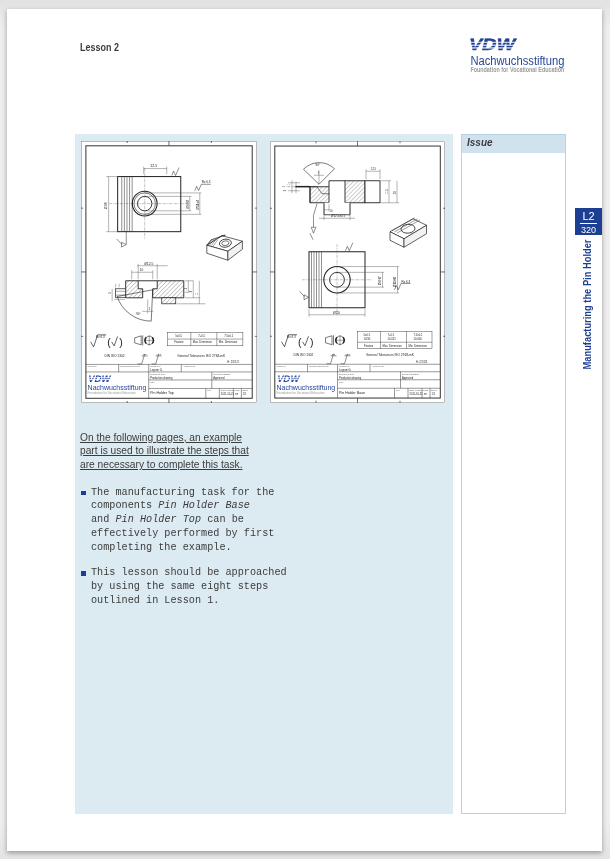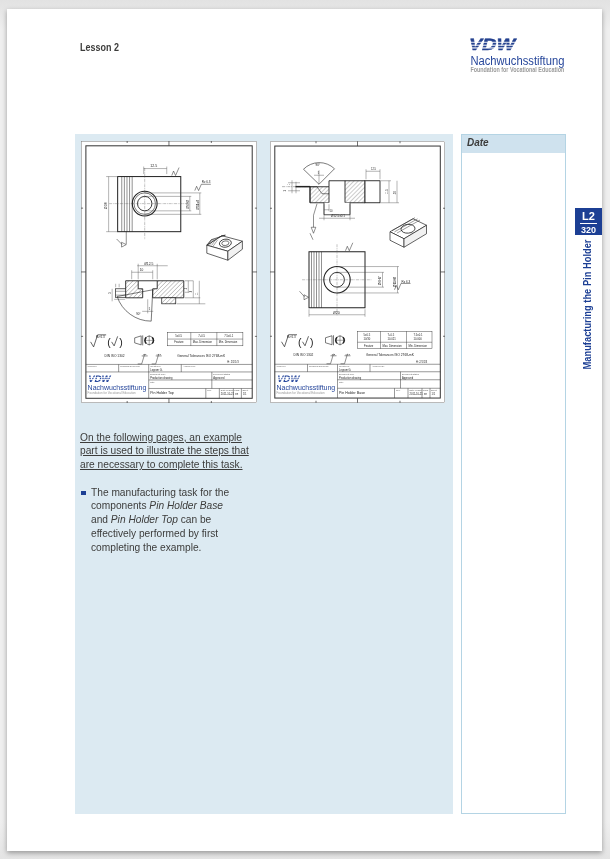--- a/index.html
+++ b/index.html
@@ -3,26 +3,26 @@
 <meta charset="utf-8">
 <style>
 html,body{margin:0;padding:0;}
 body{width:610px;height:859px;background:#e6e6e6;font-family:"Liberation Sans",sans-serif;position:relative;overflow:hidden;}
 .bgside{position:absolute;left:0;top:0;width:610px;height:859px;background:linear-gradient(180deg,#e2e2e2 0px,#efefef 30px,#efefef 820px,#e4e4e4 859px);}
 .page{position:absolute;left:7px;top:9px;width:595px;height:842px;background:#ffffff;box-shadow:0 2px 5px rgba(0,0,0,0.35);}
 .lesson{position:absolute;left:80px;top:41.5px;font-size:11.5px;font-weight:bold;color:#3c3c3b;transform:scale(0.78,0.93);transform-origin:0 0;}
 .panel{position:absolute;left:75px;top:134px;width:378px;height:680px;background:#dceaf2;}
 .notes{position:absolute;left:461px;top:134px;width:105px;height:680px;background:#ffffff;border:1px solid #b4d4e4;box-sizing:border-box;}
 .notes-head{height:16px;background:#cfe2ee;font-size:10px;font-style:italic;color:#3c3c3b;padding:2px 0 0 5px;font-weight:bold;}
-.badge{position:absolute;left:575px;top:208px;width:27px;height:27px;background:#1c3f94;color:#fff;text-align:center;font-weight:bold;}
+.badge{position:absolute;left:575px;top:208px;width:27px;height:27px;background:#1c3f94;color:#fff;text-align:center;font-weight:normal;}
 .badge .l2{font-size:11px;line-height:12px;padding-top:2px;}
 .badge .sep{width:17px;height:1px;background:#fff;margin:1px auto 1px auto;}
 .badge .pg{font-size:9px;line-height:10px;}
 .bodytext{position:absolute;left:80px;top:430.5px;width:260px;font-size:10.2px;line-height:13.8px;color:#3c3c3b;text-decoration:underline;}
-.bullets{position:absolute;left:80px;top:485.5px;width:270px;font-size:10.2px;line-height:13.8px;color:#3c3c3b;}
+.bullets{position:absolute;left:80px;top:485.5px;width:270px;font-size:10.2px;line-height:13.8px;color:#3c3c3b;font-family:Liberation Mono, monospace;}
 .bullet{position:relative;padding-left:11px;margin:0;}
 .bullet .sq{position:absolute;left:1.3px;top:5px;width:4.5px;height:4.5px;background:#1c3f94;}
 .b2{margin-top:12px;}
 i{font-style:italic;}
 </style>
 </head>
 <body>
 
 <div class="bgside"></div>
 
@@ -573,30 +573,31 @@
 <g transform="skewX(-13)">
 <text x="62" y="240.5" font-size="9.5" font-weight="bold" fill="#2a4a9e">VDW</text>
 </g>
 <rect x="6.5" y="235.7" width="26" height="0.7" fill="#ffffff"></rect>
 <rect x="6.5" y="237.6" width="26" height="0.8" fill="#ffffff"></rect>
 <text x="6.5" y="249" font-size="7" fill="#27479b">Nachwuchsstiftung</text>
 <text x="6.5" y="253" font-size="3" fill="#999">Foundation for Vocational Education</text>
 </svg>
 
 <div class="notes">
-    <div class="notes-head">Date</div>
+    <div class="notes-head">Issue</div>
   </div>
 
 <div class="badge">
     <div class="l2">L2</div>
     <div class="sep"></div>
     <div class="pg">320</div>
   </div>
 
 <svg style="position:absolute;left:578px;top:238px;" width="18" height="138" viewBox="0 0 18 138">
 <text transform="translate(13 131.5) rotate(-90)" font-family="Liberation Sans,sans-serif" font-size="10" font-weight="bold" fill="#1c3f94" textLength="130" lengthAdjust="spacingAndGlyphs">Manufacturing the Pin Holder</text>
 </svg>
 
 <div class="bodytext">On the following pages, an example<br>part is used to illustrate the steps that<br>are necessary to complete this task.</div>
 
 <div class="bullets">
 <div class="bullet"><span class="sq"></span>The manufacturing task for the<br>components <i>Pin Holder Base</i><br>and <i>Pin Holder Top</i> can be<br>effectively performed by first<br>completing the example.</div>
+<div class="bullet b2"><span class="sq"></span>This lesson should be approached<br>by using the same eight steps<br>outlined in Lesson 1.</div>
 </div>
 
 </body></html>

